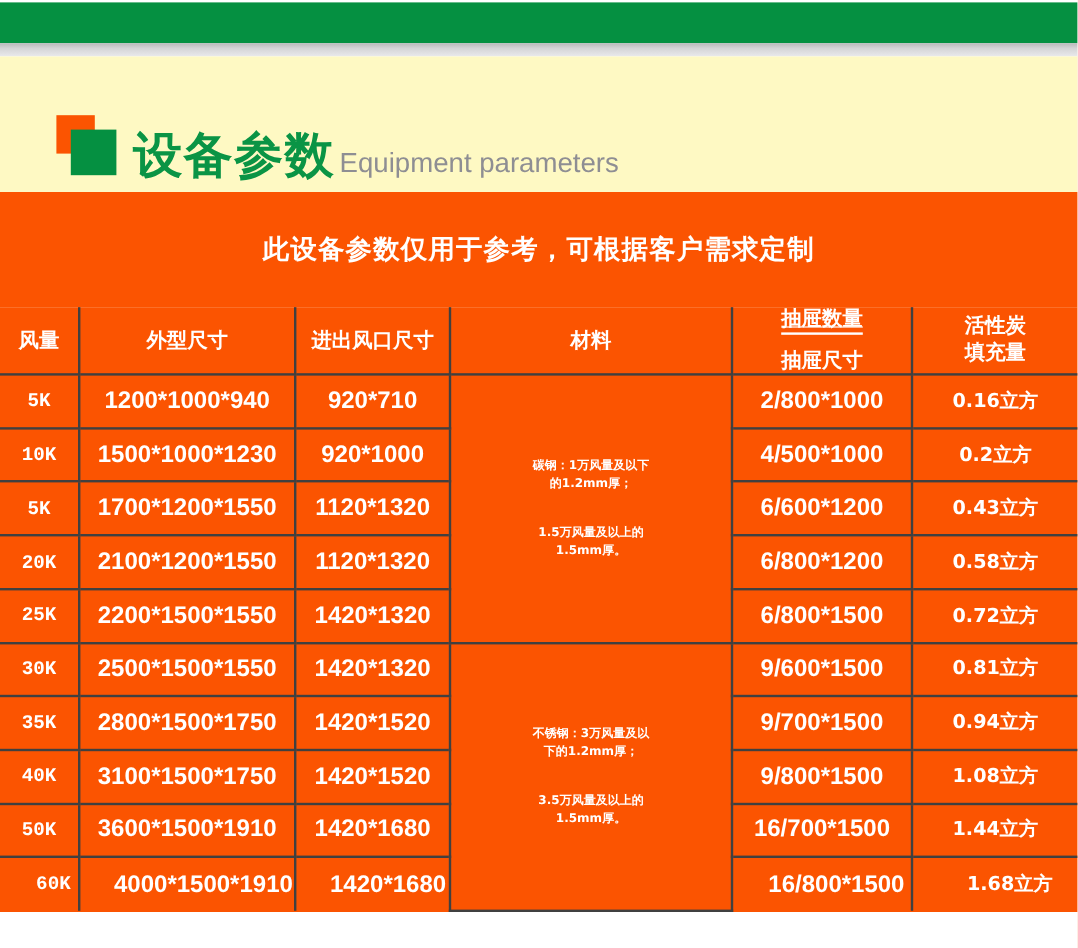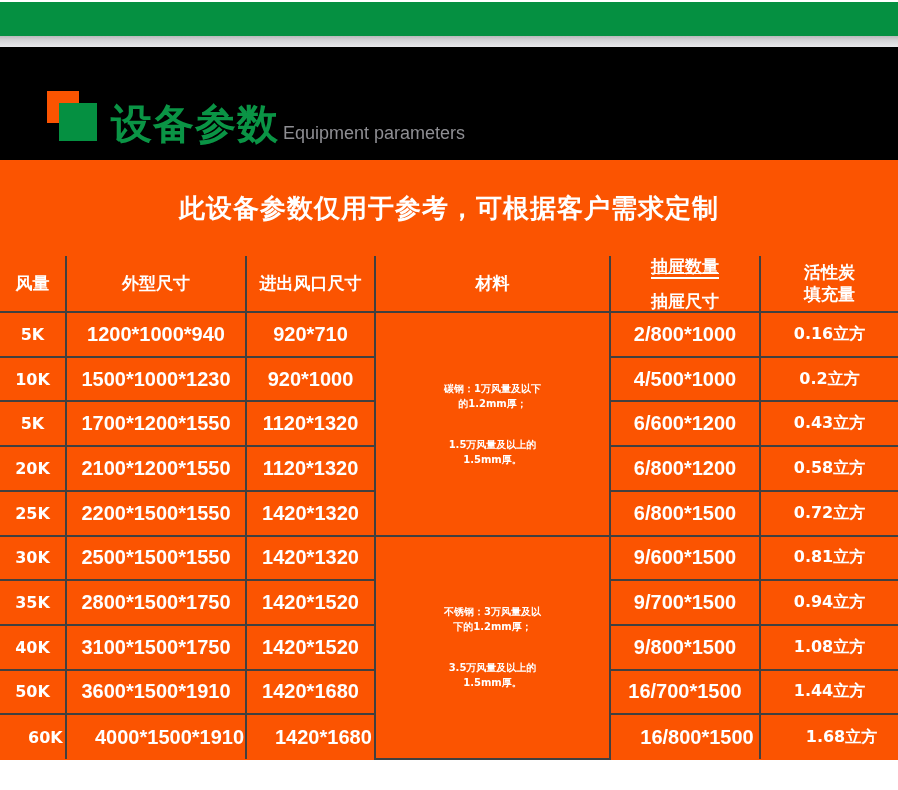--- a/index.html
+++ b/index.html
@@ -18,21 +18,21 @@
     background:#059041;
   }
   .bar-shadow {
     position:absolute; left:0; top:36px; width:898px; height:11px;
     background:linear-gradient(to bottom, #b9b9bb 0%, #d5d5d7 40%, #e9e9eb 100%);
   }
 
   
   .title-band {
     position:absolute; left:0; top:47px; width:898px; height:113px;
-    background:#000000;
+    background:#fef9c3;
     padding-left:28px;
   }
   .title-inner {
     position:absolute; left:47px; top:30px;
     display:flex; align-items:flex-end;
   }
   .logo-mark {
     position:relative; width:52px; height:50px; margin-right:12px; margin-bottom:4px;
   }
   .logo-mark .sq-orange {
@@ -40,55 +40,55 @@
   }
   .logo-mark .sq-green {
     position:absolute; left:12px; top:12px; width:38px; height:38px; background:#059041;
   }
   .title-cn {
     font-size:41px; font-weight:bold; color:#0a9445;
     line-height:1; letter-spacing:1px;
     font-family:"DejaVu Sans", "Liberation Sans", sans-serif;
   }
   .title-en {
-    font-size:18px; color:#8e8e93; line-height:1;
+    font-size:23px; color:#8e8e93; line-height:1;
     margin-left:4px; margin-bottom:3px;
     font-family:"Liberation Sans", sans-serif;
     margin-top:47px;
   }
 
   
   .banner {
     position:absolute; left:0; top:160px; width:898px; height:96px;
     background:#fb5401;
     display:flex; align-items:center; justify-content:center;
   }
   .banner-text {
-    color:#ffffff; font-size:26px; font-weight:bold; letter-spacing:1px;
+    color:#ffffff; font-size:22px; font-weight:bold; letter-spacing:1px;
     font-family:Liberation Serif, serif;
   }
 
   
   .tbl-wrap {
     position:absolute; left:0; top:256px; width:898px; height:504px;
     background:#fb5401;
   }
   table.spec {
     width:898px; height:504px;
     border-collapse:collapse; table-layout:fixed;
     background:#fb5401;
   }
   table.spec td, table.spec th {
     border:2px solid #404040;
     color:#ffffff;
     text-align:center;
     vertical-align:middle;
     padding:0 4px;
   }
-  table.spec td:first-child, table.spec th:first-child { border-left:none; }
+  table.spec td:first-child, table.spec th:first-child { border-left:none;font-family:Liberation Mono, monospace; }
   table.spec td:last-child, table.spec th:last-child { border-right:none;margin-top:44px; }
   table.spec thead th { border-top:none; }
   table.spec tbody tr:last-child td { border-bottom:none;padding-left:28px; }
 
   th.h {
     font-size:17px; font-weight:bold; height:56px;
     font-family:"DejaVu Sans","Liberation Sans",sans-serif;
   }
   .frac { display:inline-block; line-height:1.18; }
   .frac .num { display:block; border-bottom:2px solid #ffffff; padding-bottom:1px;text-decoration:underline; }

